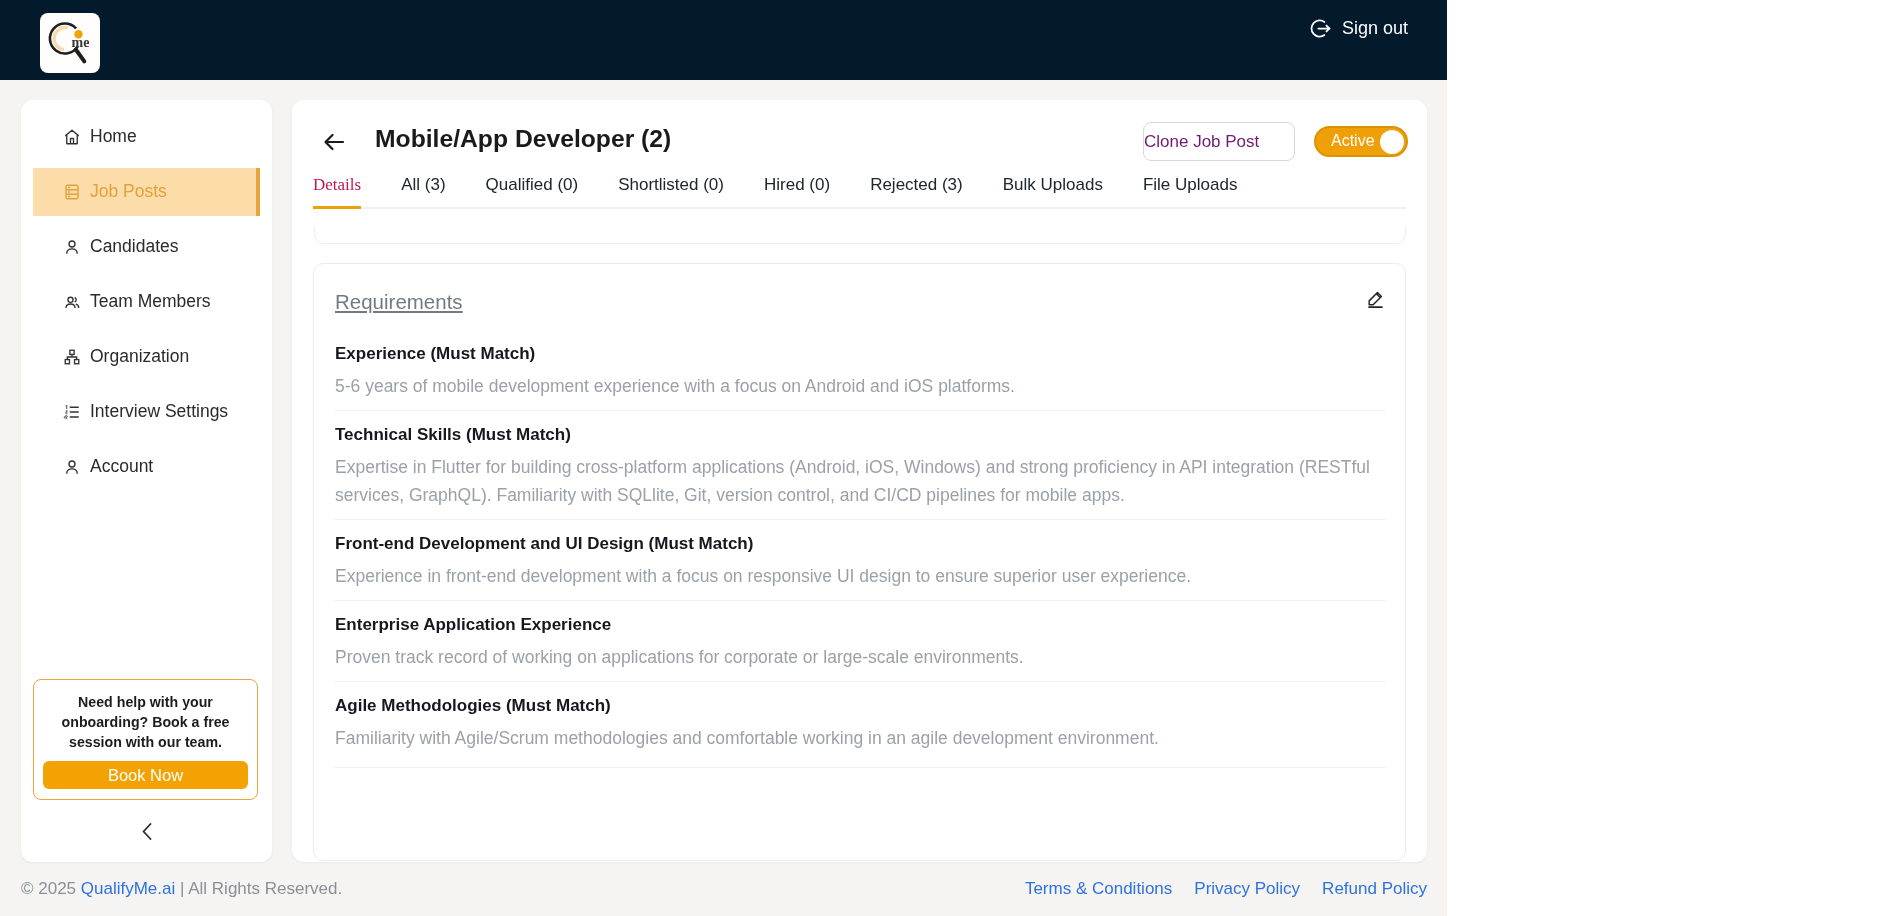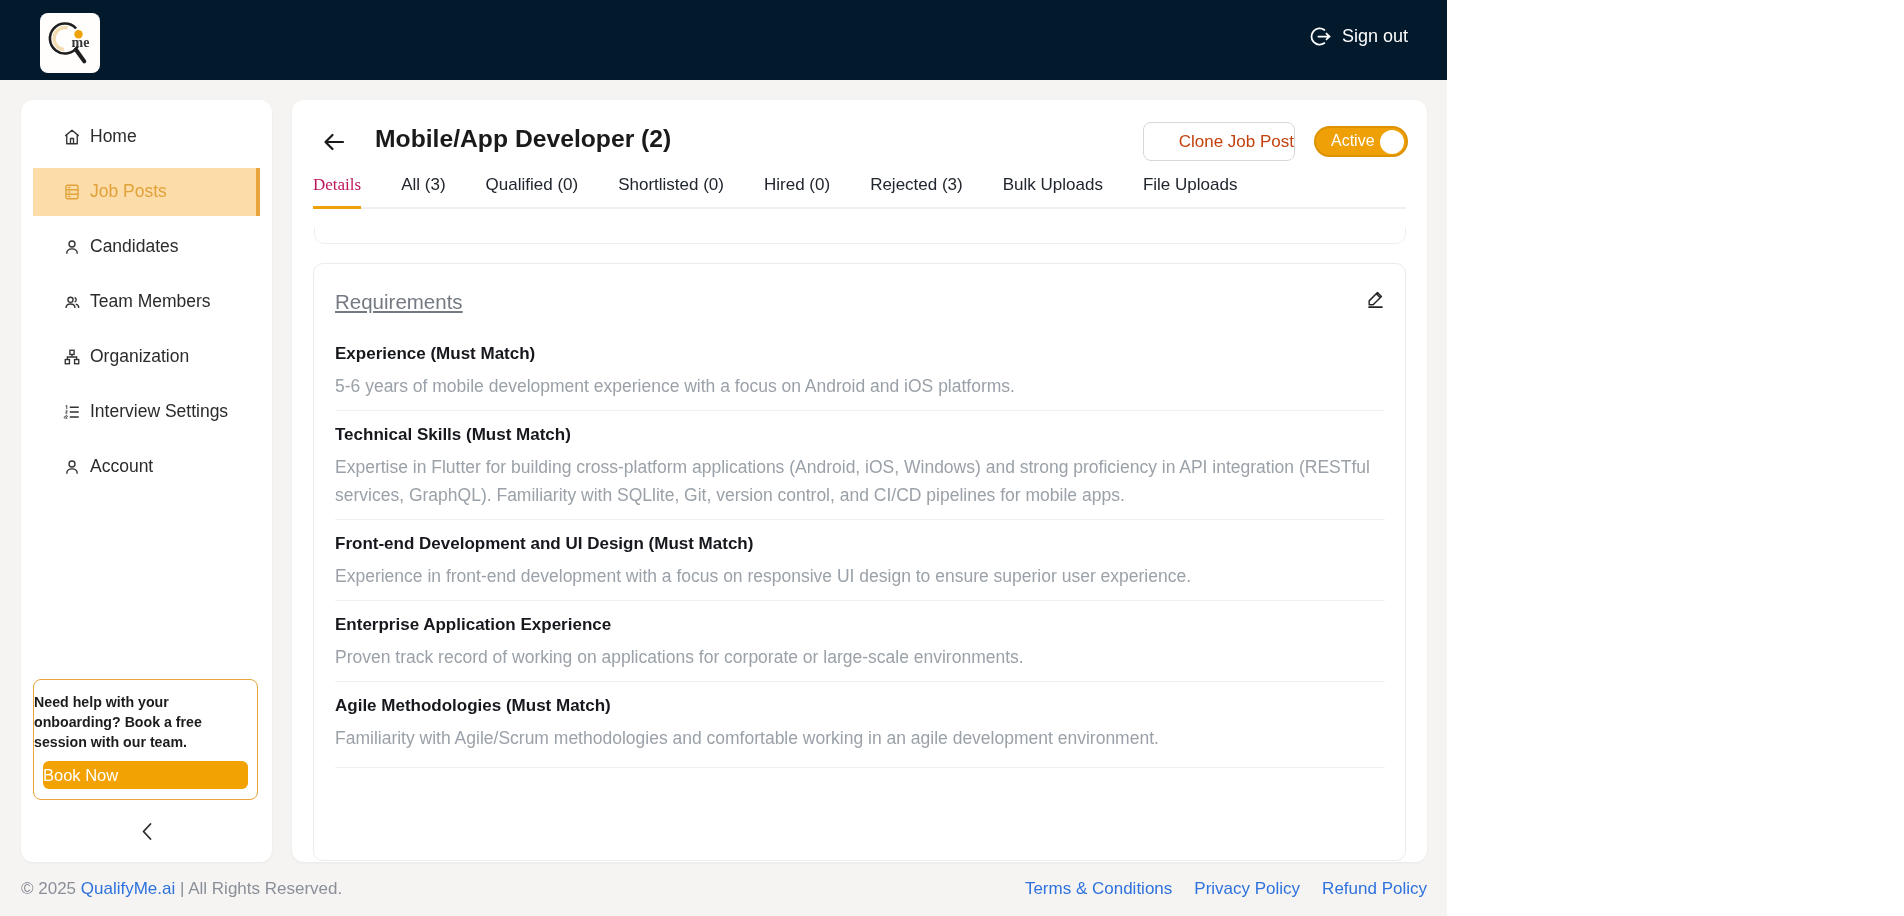--- a/index.html
+++ b/index.html
@@ -2,39 +2,39 @@
 <html><head>
 <meta charset="utf-8">
 <style>
 * { margin:0; padding:0; box-sizing:border-box; }
 html,body { width:1904px; height:916px; background:#ffffff; font-family:"Liberation Sans", sans-serif; }
 .app { position:relative; width:1447px; height:916px; background:#f5f4f3; overflow:hidden; }
 
 
 .topbar { position:absolute; left:0; top:0; width:1447px; height:80px; background:#03192c; }
 .logo { position:absolute; left:40px; top:13px; width:60px; height:60px; background:#fffefd; border-radius:8px; }
-.signout { position:absolute; right:39px; top:8px; height:56px; display:flex; align-items:center; gap:11px; color:#fff; font-size:18px; }
+.signout { position:absolute; right:39px; top:0; height:56px; display:flex; align-items:center; gap:11px; color:#fff; font-size:18px; }
 
 
 .side { position:absolute; left:21px; top:100px; width:251px; height:762px; background:#fff; border-radius:12px; box-shadow:0 1px 3px rgba(0,0,0,.05); }
 .nav { position:absolute; left:0; top:9px; width:100%; }
 .nav .item { position:relative; height:55px; display:flex; align-items:center; padding-left:42px; color:#2b2b2b; font-size:17.5px; }
 .nav .item svg { width:18px; height:18px; margin-right:9px; flex:0 0 auto; }
 .nav .sel { height:48px; margin:3.5px 12px; padding-left:30px; background:#fcdda9; border-right:4px solid #e9a43b; border-radius:0; color:#e2a139; }
-.helpbox { position:absolute; left:12px; top:579px; width:225px; height:121px; border:1px solid #e9a43b; border-radius:8px; background:#fff; padding-top:12px; }
+.helpbox { position:absolute; left:12px; top:579px; width:225px; height:121px; border:1px solid #e9a43b; border-radius:8px; background:#fff; text-align:center; padding-top:12px; }
 .helpbox .t { font-size:14.2px; font-weight:700; color:#1c1c1c; line-height:20px; }
 .booknow { display:block; margin:9px auto 0; width:205px; height:28px; background:#f3a203; border:none; border-radius:6px; color:#fff; font-size:16.5px; font-family:inherit; line-height:28px; }
 .collapse { position:absolute; left:0; top:722px; width:100%; text-align:center; }
 
 
 .main { position:absolute; left:292px; top:100px; width:1135px; height:762px; background:#fff; border-radius:12px; box-shadow:0 1px 3px rgba(0,0,0,.05); overflow:hidden; }
 .titlerow { position:absolute; left:0; top:22px; width:100%; height:40px; }
 .backarrow { position:absolute; left:30px; top:8px; }
 .jobtitle { position:absolute; left:83px; top:3px; font-size:24.7px; font-weight:700; color:#1a1a1a; }
-.clonebtn { position:absolute; left:851px; top:0; width:152px; height:39px; border:1px solid #d7d7d7; border-radius:8px; background:#fff; font-size:17px; color:#c2410c; text-align:right; line-height:37px; }
+.clonebtn { position:absolute; left:851px; top:0; width:152px; height:39px; border:1px solid #d7d7d7; border-radius:8px; background:#fff; font-size:17px; color:#701a75; text-align:left; line-height:37px; }
 .toggle { position:absolute; left:1022px; top:4px; width:94px; height:31px; background:#efa007; border:2px solid #dd9201; border-radius:16px; }
 .toggle .txt { position:absolute; left:15px; top:4px; font-size:16px; color:#fff; }
 .toggle .knob { position:absolute; right:2.5px; top:1.5px; width:24px; height:24px; border-radius:50%; background:#fff; }
 
 .tabs { position:absolute; left:21px; top:72px; width:1093px; border-bottom:2px solid #f0f0f0; display:flex; }
 .tab { font-size:17px; color:#21262e; padding-top:3px; padding-bottom:11px; margin-right:40px; }
 .tab.active { color:#be185d; border-bottom:3px solid #eda20b; margin-bottom:-2.5px;font-family:Liberation Serif, serif; }
 
 .partialwrap { position:absolute; left:22px; top:127px; width:1092px; height:16.5px; overflow:hidden; }
 .partial { position:absolute; left:0; top:-20.5px; width:100%; height:37px; border:1px solid #ededed; border-radius:10px; }

